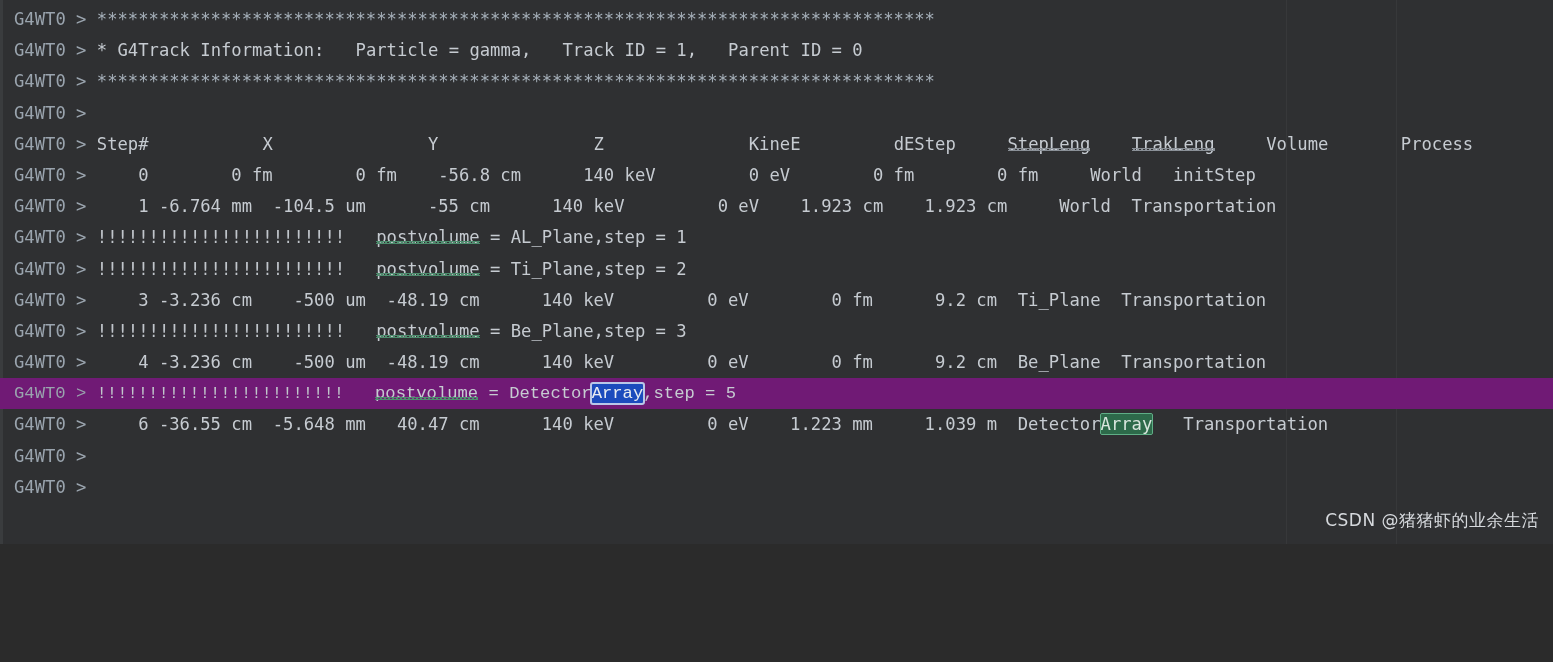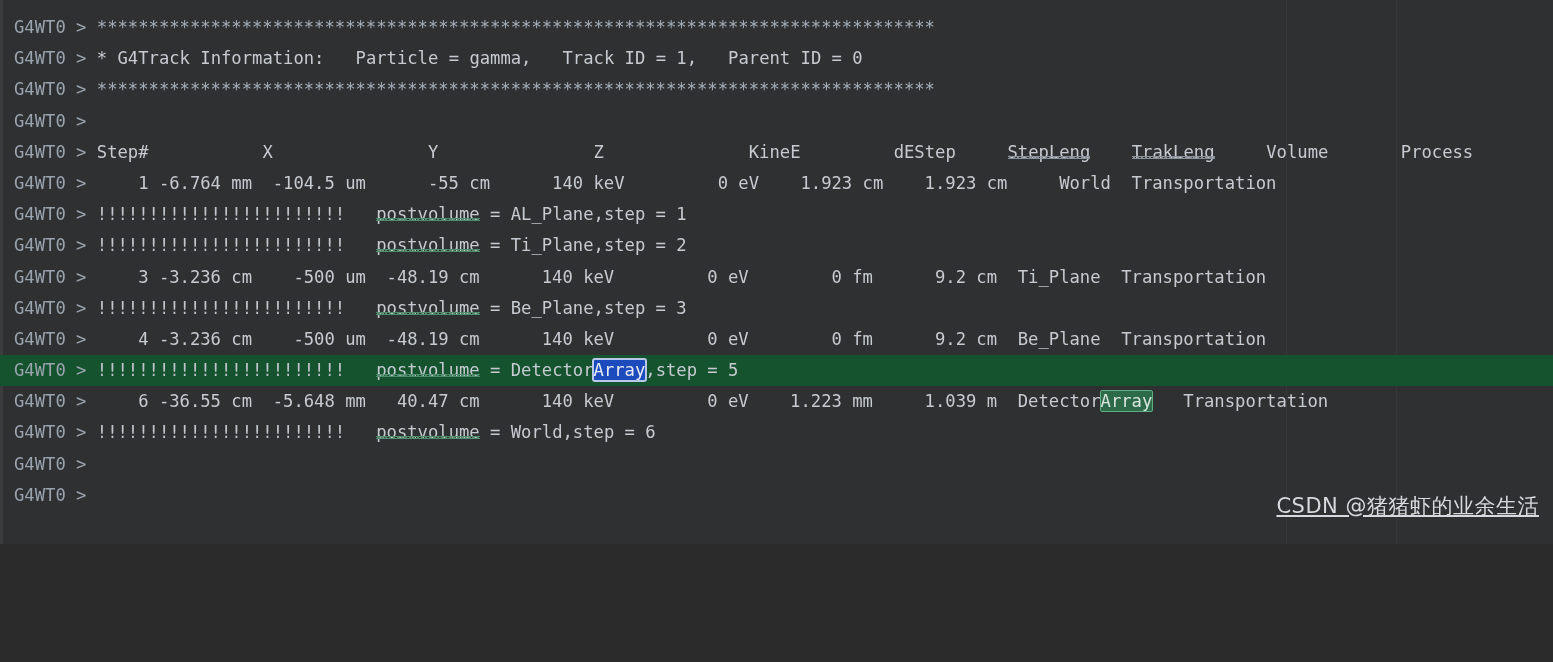--- a/index.html
+++ b/index.html
@@ -14,21 +14,21 @@
     overflow: hidden;
     font-family: "DejaVu Sans Mono", "Liberation Mono", monospace;
   }
 
   #console {
     position: relative;
     width: 1553px;
     height: 544px;
     background: #2f3032;
     box-sizing: border-box;
-    padding-top: 12px;
+    padding-top: 4px;
   }
 
   
   .gutter-rule {
     position: absolute;
     left: 0;
     top: 0;
     bottom: 0;
     width: 3px;
     background: #3a3c3e;
@@ -51,21 +51,22 @@
     height: 31.2px;
     line-height: 31.2px;
     white-space: pre;
     font-size: 17.2px;
     letter-spacing: 0px;
     color: #c8ccd0;
     padding-left: 14px;
     box-sizing: border-box;
   }
   .line.current {
-    background: #14532d;
+    background: #701a75;
+    font-family: Liberation Mono, monospace;
   }
 
   .prefix   { color: #9aa4ae; }
   .txt      { color: #c6cbd1; }
   .stars    { color: #a6b0ba; }
   .bangs    { color: #c0c5cb; }
 
   
   .squiggle {
     position: relative;
@@ -103,27 +104,26 @@
   .sel-match {
     background: #2d6a4a;
     color: #d8e6de;
     outline: 1px solid #5fae86;
     border-radius: 1px;
   }
 
   .watermark {
     position: absolute;
     right: 14px;
-    bottom: 24px;
+    bottom: 12px;
     color: #d6d9dd;
     font-family: "DejaVu Sans", "Liberation Sans", sans-serif;
-    font-size: 21px;
+    font-size: 17px;
     letter-spacing: 0.5px;
     white-space: nowrap;
-    text-decoration: underline;
   }
 </style>
 </head>
 <body>
 
 <div id="console">
 
   <div class="gutter-rule"></div>
   <div class="guide g1"></div>
   <div class="guide g2"></div>
@@ -131,41 +131,41 @@
   <div class="line"><span class="prefix">G4WT0 &gt; </span><span class="stars">*********************************************************************************</span></div>
 
   <div class="line"><span class="prefix">G4WT0 &gt; </span><span class="txt">*</span><span class="txt"> </span><span class="txt">G4Track Information:</span><span class="txt">   </span><span class="txt">Particle</span><span class="txt"> = </span><span class="txt">gamma,</span><span class="txt">   </span><span class="txt">Track ID</span><span class="txt"> = </span><span class="txt">1,</span><span class="txt">   </span><span class="txt">Parent ID</span><span class="txt"> = </span><span class="txt">0</span></div>
 
   <div class="line"><span class="prefix">G4WT0 &gt; </span><span class="stars">*********************************************************************************</span></div>
 
   <div class="line"><span class="prefix">G4WT0 &gt; </span><span class="txt"></span></div>
 
   <div class="line"><span class="prefix">G4WT0 &gt; </span><span class="txt">Step#</span><span>           </span><span class="txt">X</span><span>               </span><span class="txt">Y</span><span>               </span><span class="txt">Z</span><span>              </span><span class="txt">KineE</span><span>         </span><span class="txt">dEStep</span><span>     </span><span class="squiggle plain">StepLeng</span><span>    </span><span class="squiggle plain">TrakLeng</span><span>     </span><span class="txt">Volume</span><span>       </span><span class="txt">Process</span></div>
 
+  <div class="line"><span class="prefix">G4WT0 &gt; </span><span class="txt">    0        0 fm        0 fm    -56.8 cm      140 keV         0 eV        0 fm        0 fm     World   initStep</span></div>
 
   <div class="line"><span class="prefix">G4WT0 &gt; </span><span class="txt">    1 -6.764 mm  -104.5 um      -55 cm      140 keV         0 eV    1.923 cm    1.923 cm     World  Transportation</span></div>
 
   <div class="line"><span class="prefix">G4WT0 &gt; </span><span class="bangs">!!!!!!!!!!!!!!!!!!!!!!!!</span><span>   </span><span class="squiggle">postvolume</span><span class="txt"> = </span><span class="txt">AL_Plane</span><span class="txt">,step = 1</span></div>
 
 
   <div class="line"><span class="prefix">G4WT0 &gt; </span><span class="bangs">!!!!!!!!!!!!!!!!!!!!!!!!</span><span>   </span><span class="squiggle">postvolume</span><span class="txt"> = </span><span class="txt">Ti_Plane</span><span class="txt">,step = 2</span></div>
 
   <div class="line"><span class="prefix">G4WT0 &gt; </span><span class="txt">    3 -3.236 cm    -500 um  -48.19 cm      140 keV         0 eV        0 fm      9.2 cm  Ti_Plane  Transportation</span></div>
 
   <div class="line"><span class="prefix">G4WT0 &gt; </span><span class="bangs">!!!!!!!!!!!!!!!!!!!!!!!!</span><span>   </span><span class="squiggle">postvolume</span><span class="txt"> = </span><span class="txt">Be_Plane</span><span class="txt">,step = 3</span></div>
 
   <div class="line"><span class="prefix">G4WT0 &gt; </span><span class="txt">    4 -3.236 cm    -500 um  -48.19 cm      140 keV         0 eV        0 fm      9.2 cm  Be_Plane  Transportation</span></div>
 
 
 
   <div class="line current"><span class="prefix">G4WT0 &gt; </span><span class="bangs">!!!!!!!!!!!!!!!!!!!!!!!!</span><span>   </span><span class="squiggle">postvolume</span><span class="txt"> = </span><span class="txt">Detector</span><span class="sel-primary">Array</span><span class="txt">,step = 5</span></div>
 
   <div class="line"><span class="prefix">G4WT0 &gt; </span><span class="txt">    6 -36.55 cm  -5.648 mm   40.47 cm      140 keV         0 eV    1.223 mm     1.039 m  Detector</span><span class="sel-match">Array</span><span class="txt">   Transportation</span></div>
 
-  <div class="line"><span class="prefix">G4WT0 &gt; </span><span class="bangs">!!!!!!!!!!!!!!!!!!!!!!!!</span><span>   </span><span class="squiggle">postvolume</span><span class="txt"> = </span><span class="txt">World</span><span class="txt">,step = 6</span></div>
 
 
   <div class="line"><span class="prefix">G4WT0 &gt; </span><span class="txt"></span></div>
 
   <div class="line"><span class="prefix">G4WT0 &gt; </span><span class="txt"></span></div>
 
   <div class="line"></div>
 
   <div class="watermark">CSDN @猪猪虾的业余生活</div>
 </div>

